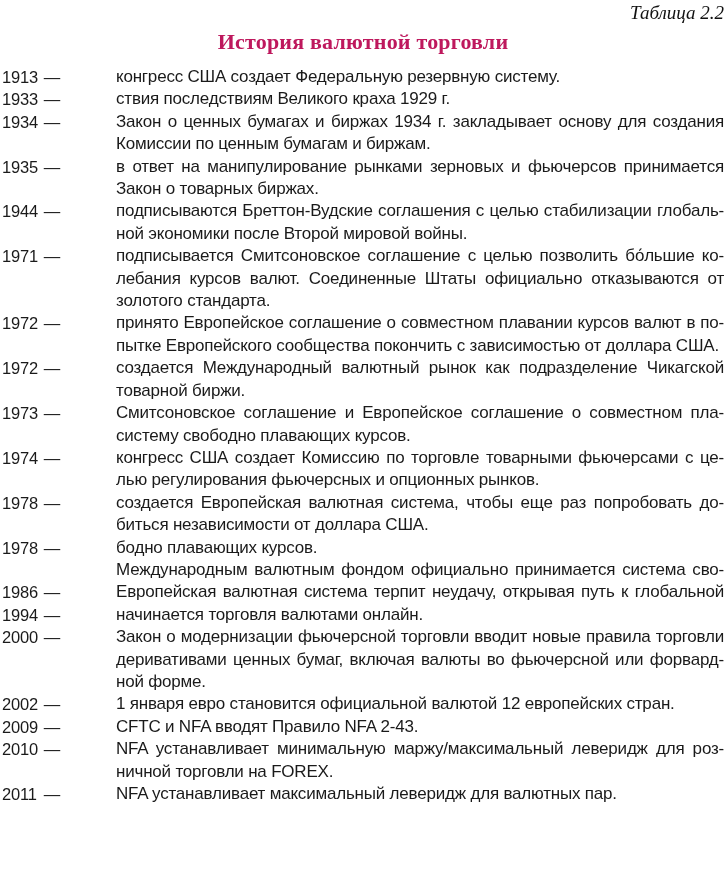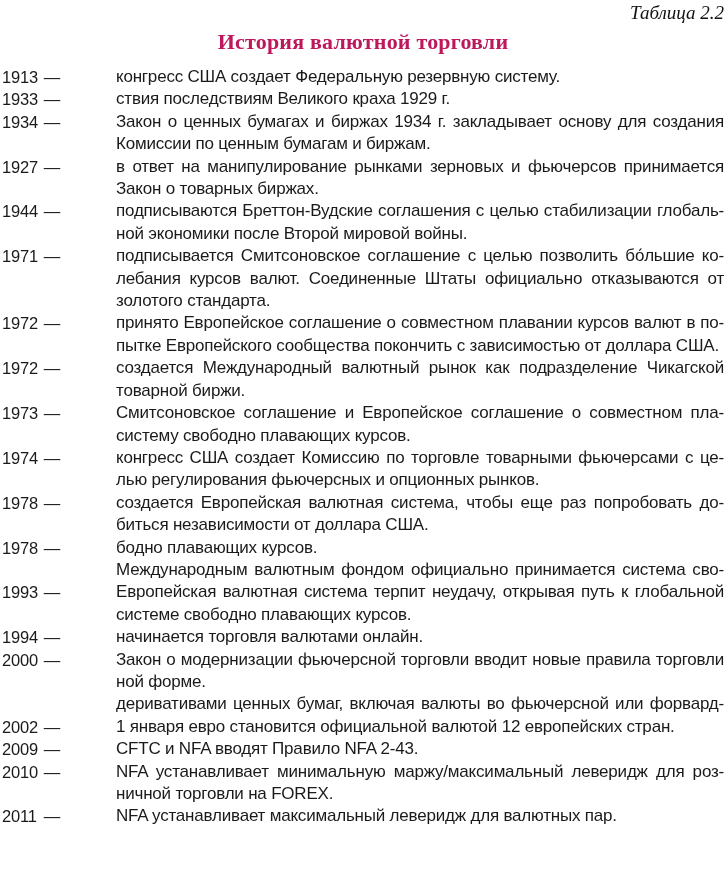--- a/index.html
+++ b/index.html
@@ -105,21 +105,21 @@
       <span>—</span>
     </div>
     <div class="text-col">
           <div class="tl-line just">Закон о ценных бумагах и биржах 1934 г. закладывает основу для создания</div>
           <div class="tl-line">Комиссии по ценным бумагам и биржам.</div>
         </div>
   </div>
 
   <div class="tl-entry">
     <div class="year-col">
-      <span>1927</span>
+      <span>1935</span>
       <span>—</span>
     </div>
     <div class="text-col">
           <div class="tl-line just">в ответ на манипулирование рынками зерновых и фьючерсов принимается</div>
           <div class="tl-line">Закон о товарных биржах.</div>
         </div>
   </div>
 
   <div class="tl-entry">
     <div class="year-col">
@@ -205,48 +205,47 @@
       <span>—</span>
     </div>
     <div class="text-col">
           <div class="tl-line">бодно плавающих курсов.</div>
           <div class="tl-line just">Международным валютным фондом официально принимается система сво-</div>
         </div>
   </div>
 
   <div class="tl-entry">
     <div class="year-col">
-      <span>1993</span>
+      <span>1986</span>
       <span>—</span>
     </div>
     <div class="text-col">
           <div class="tl-line just">Европейская валютная система терпит неудачу, открывая путь к глобальной</div>
-          <div class="tl-line">системе свободно плавающих курсов.</div>
         </div>
   </div>
 
   <div class="tl-entry">
     <div class="year-col">
       <span>1994</span>
       <span>—</span>
     </div>
     <div class="text-col">
           <div class="tl-line">начинается торговля валютами онлайн.</div>
         </div>
   </div>
 
   <div class="tl-entry">
     <div class="year-col">
       <span>2000</span>
       <span>—</span>
     </div>
     <div class="text-col">
           <div class="tl-line just">Закон о модернизации фьючерсной торговли вводит новые правила торговли</div>
+          <div class="tl-line just">деривативами ценных бумаг, включая валюты во фьючерсной или форвард-</div>
           <div class="tl-line">ной форме.</div>
-          <div class="tl-line just">деривативами ценных бумаг, включая валюты во фьючерсной или форвард-</div>
         </div>
   </div>
 
   <div class="tl-entry">
     <div class="year-col">
       <span>2002</span>
       <span>—</span>
     </div>
     <div class="text-col">
           <div class="tl-line">1 января евро становится официальной валютой 12 европейских стран.</div>

